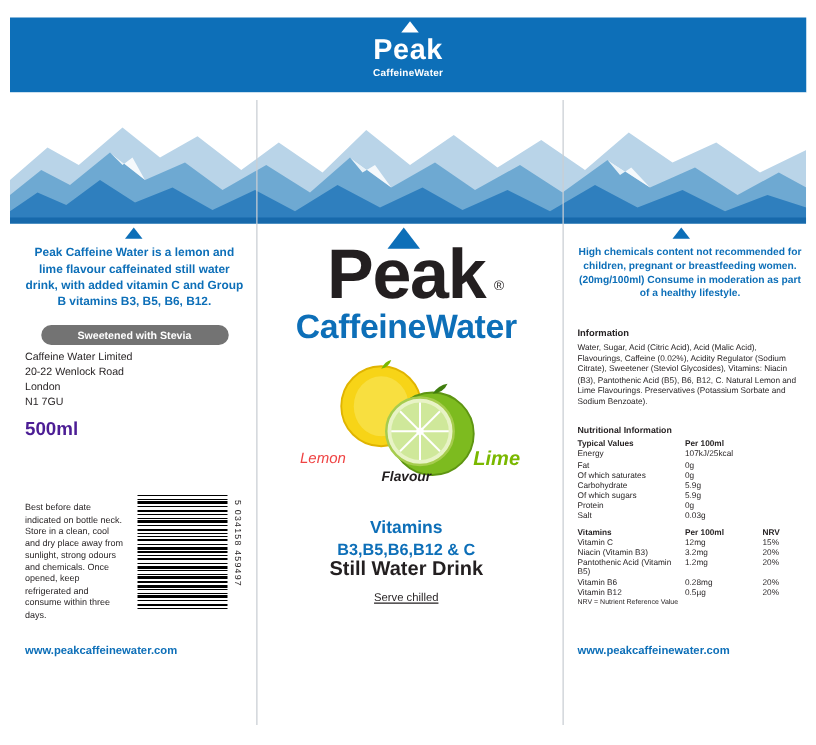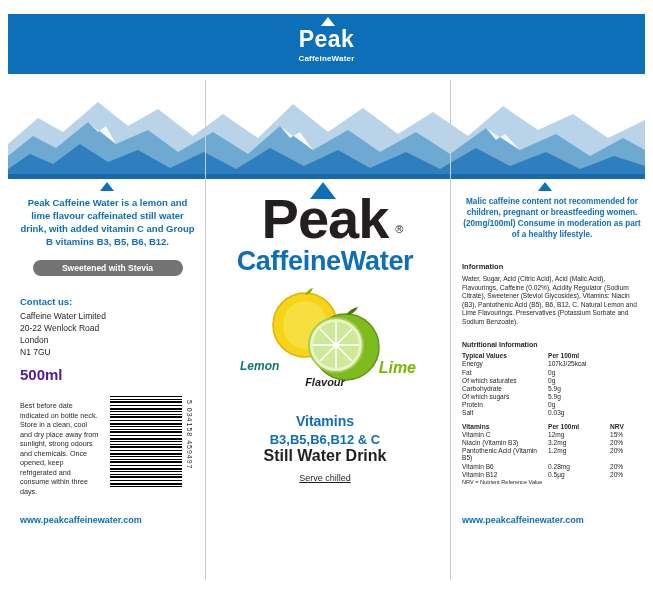--- a/index.html
+++ b/index.html
@@ -108,21 +108,21 @@
     margin-top:-2px;color:#0d6fb8;font-size:27px;font-weight:bold;
     letter-spacing:-.3px;
   }
   .fruit{
     position:relative;margin:8px auto 0;width:150px;height:100px;
   }
   .lemon-lime-text{
     position:relative;margin-top:-26px;height:40px;
   }
   .lemon-word{
-    position:absolute;left:30px;top:0;color:#0f766e;font-weight:bold;
+    position:absolute;left:30px;top:0;color:#ef4444;font-weight:normal;
     font-size:12px;font-style:italic;
   }
   .lime-word{
     position:absolute;right:24px;top:0;color:#7ab800;font-weight:bold;
     font-size:16px;font-style:italic;
   }
   .flavour-word{
     position:absolute;left:0;right:0;top:17px;text-align:center;
     color:#231f20;font-weight:bold;font-size:11px;font-style:italic;
   }
@@ -209,21 +209,20 @@
 
   <div class="vline" style="left:205px;top:80px;height:500px;"></div>
   <div class="vline" style="left:450px;top:80px;height:500px;"></div>
 
   <div class="chev" style="left:100px;top:182px;"></div>
   <div class="chev" style="left:538px;top:182px;"></div>
 
   <div class="left-panel">
     <div class="blue-head">Peak Caffeine Water&nbsp;is a lemon and lime flavour caffeinated still water drink, with added vitamin C and Group B vitamins B3, B5, B6, B12.</div>
     <div class="stevia-pill">Sweetened with Stevia</div>
-    <div class="contact-title">Contact us:</div>
     <div class="contact-lines" style="white-space:pre-line;">Caffeine Water Limited
 20-22 Wenlock Road
 London
 N1 7GU</div>
     <div class="size">500ml</div>
 
     <div class="bestbefore">Best before date indicated on bottle neck. Store in a clean, cool and dry place away from sunlight, strong odours and chemicals. Once opened, keep refrigerated and consume within three days.</div>
 
     <div class="barcode-wrap">
       <div class="barcode"></div>
@@ -275,21 +274,21 @@
       <div class="flavour-word">Flavour</div>
     </div>
 
     <div class="vitamins-t">Vitamins</div>
     <div class="vitamins-l">B3,B5,B6,B12 &amp; C</div>
     <div class="stillwater">Still Water Drink</div>
     <div class="servechilled">Serve chilled</div>
   </div>
 
   <div class="right-panel">
-    <div class="warning">Malic caffeine content not recommended for children, pregnant or breastfeeding women. (20mg/100ml) Consume in moderation as part of a healthy lifestyle.</div>
+    <div class="warning">High chemicals content not recommended for children, pregnant or breastfeeding women. (20mg/100ml) Consume in moderation as part of a healthy lifestyle.</div>
 
     <div class="sec-title">Information</div>
     <div class="ing-body">Water, Sugar, Acid (Citric Acid), Acid (Malic Acid), Flavourings, Caffeine (0.02%), Acidity Regulator (Sodium Citrate), Sweetener (Steviol Glycosides), Vitamins: Niacin (B3), Pantothenic Acid (B5), B6, B12, C. Natural Lemon and Lime Flavourings. Preservatives (Potassium Sorbate and Sodium Benzoate).</div>
 
     <div class="nut-title">Nutritional Information</div>
 
     <table class="nut">
       <tbody>
         <tr class="nut-head">
           <td>Typical Values</td>

